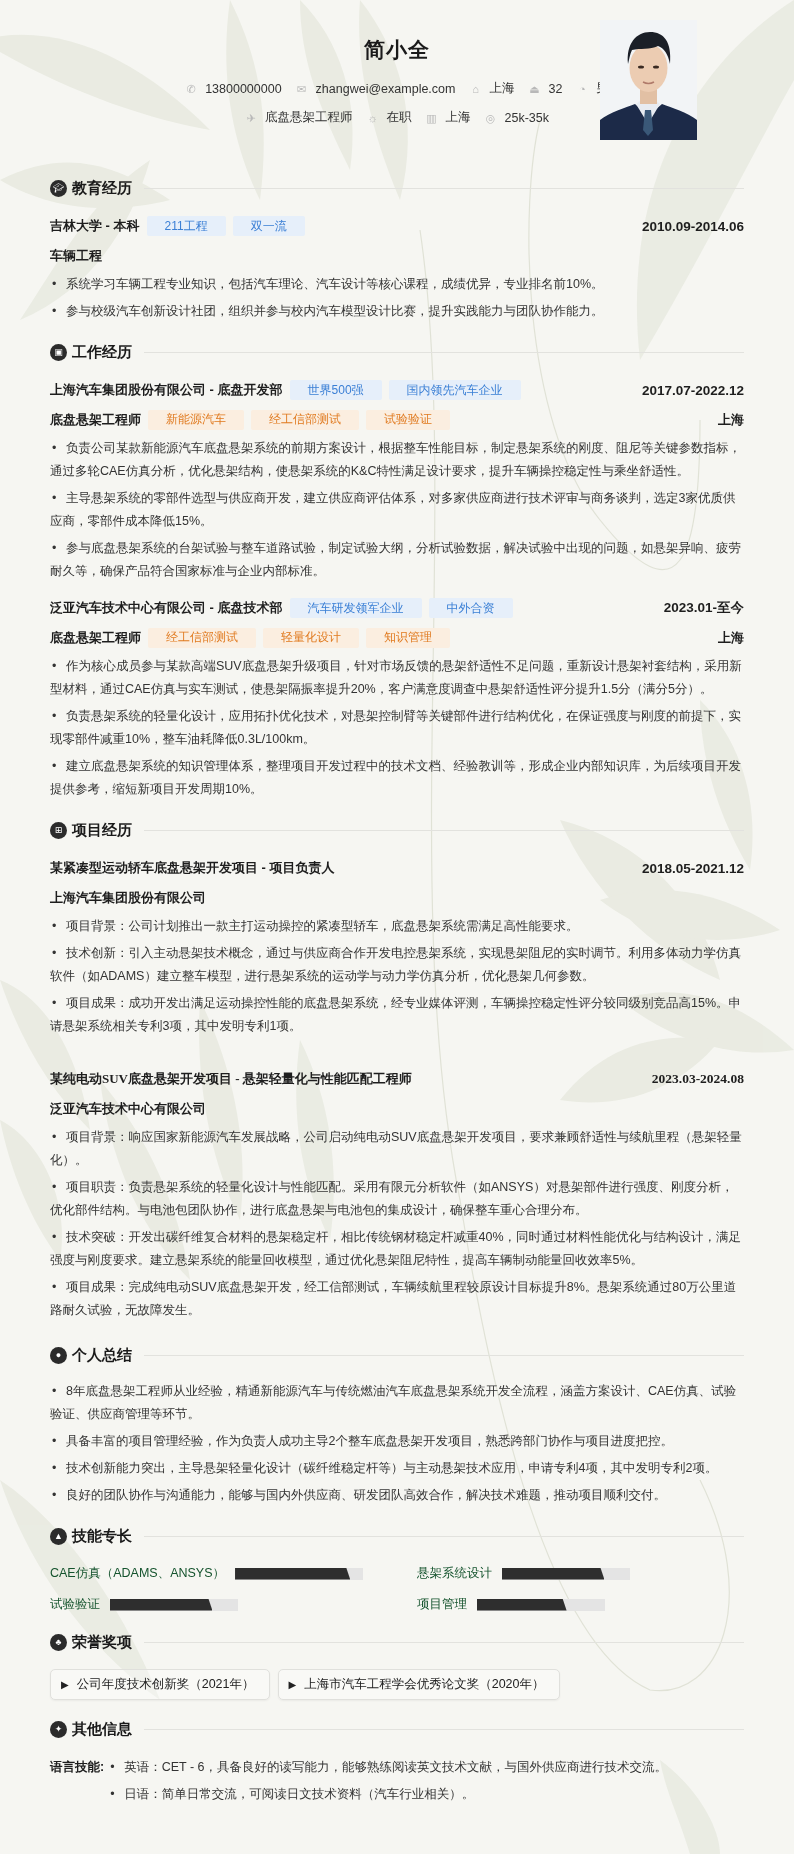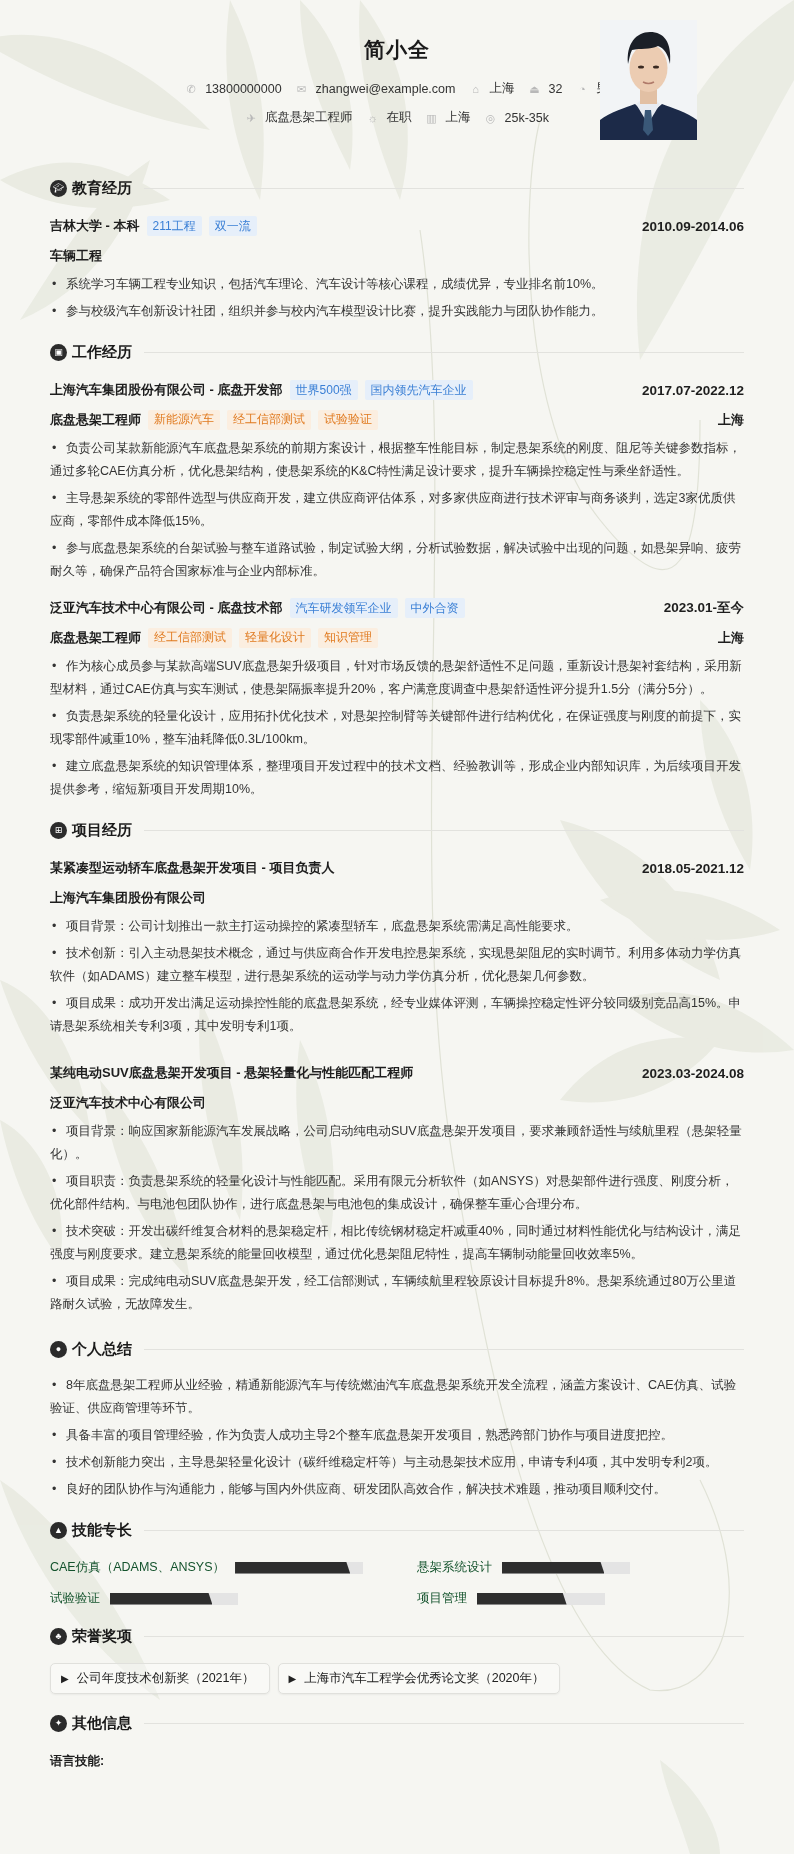--- a/index.html
+++ b/index.html
@@ -28,21 +28,21 @@
   
   .section { margin-top: 0; }
   .section-title { display: flex; align-items: center; height: 30px; margin-top: 8px; }
   .sec-icon { width: 17px; height: 17px; border-radius: 50%; background: #2b2b2b; color: #fff; display: inline-flex; align-items: center; justify-content: center; font-size: 9px; margin-right: 5px; flex-shrink: 0; }
   .sec-text { font-size: 15px; font-weight: bold; color: #1a1a1a; white-space: nowrap; }
   .sec-line { flex: 1; height: 1px; background: #e2e2de; margin-left: 12px; }
 
   .entry-head { display: flex; justify-content: space-between; align-items: center; margin-top: 12px; height: 22px; }
   .entry-title { display: flex; align-items: center; font-size: 13px; font-weight: bold; color: #1e1e1e; }
   .entry-date { font-size: 13.5px; font-weight: bold; color: #1e1e1e; }
-  .tag { display: inline-block; font-size: 12px; font-weight: normal; padding: 2px 6px; margin-left: 7px; border-radius: 2px; line-height: 16px; }
+  .tag { display: inline-block; font-size: 12px; font-weight: normal; padding: 2px 18px; margin-left: 7px; border-radius: 2px; line-height: 16px; }
   .tag.blue { color: #3a7fd5; background: #e6effa; }
   .tag.orange { color: #e07a1f; background: #fbeee0; font-family: Liberation Mono, monospace; }
   .entry-sub { display: flex; justify-content: space-between; align-items: center; margin-top: 8px; height: 22px; }
   .entry-sub .sub-left { display: flex; align-items: center; font-size: 13px; font-weight: bold; color: #1e1e1e; }
   .entry-sub .sub-right { font-size: 13px; font-weight: bold; color: #1e1e1e; }
 
   ul.bullets { list-style: none; margin-top: 6px; }
   ul.bullets li { position: relative; padding-left: 16px; font-size: 12.5px; line-height: 23px; color: #333; margin-bottom: 4px; }
   ul.bullets li::before { content: "•"; position: absolute; left: 2px; top: 0; color: #333; }
   ul.bullets.wrap-full li { padding-left: 0; text-indent: 16px; }
@@ -253,21 +253,21 @@
       </div>
       <div class="entry-sub">
         <div class="sub-left">上海汽车集团股份有限公司</div>
       </div>
       <ul class="bullets wrap-full">
         <li>项目背景：公司计划推出一款主打运动操控的紧凑型轿车，底盘悬架系统需满足高性能要求。</li>
         <li>技术创新：引入主动悬架技术概念，通过与供应商合作开发电控悬架系统，实现悬架阻尼的实时调节。利用多体动力学仿真软件（如ADAMS）建立整车模型，进行悬架系统的运动学与动力学仿真分析，优化悬架几何参数。</li>
         <li>项目成果：成功开发出满足运动操控性能的底盘悬架系统，经专业媒体评测，车辆操控稳定性评分较同级别竞品高15%。申请悬架系统相关专利3项，其中发明专利1项。</li>
       </ul>
 
-      <div class="entry-head" style="margin-top:24px;">
+      <div class="entry-head" style="margin-top:30px;font-family:Liberation Serif, serif;">
         <div class="entry-title">某纯电动SUV底盘悬架开发项目 - 悬架轻量化与性能匹配工程师</div>
         <div class="entry-date">2023.03-2024.08</div>
       </div>
       <div class="entry-sub">
         <div class="sub-left">泛亚汽车技术中心有限公司</div>
       </div>
       <ul class="bullets wrap-full">
         <li>项目背景：响应国家新能源汽车发展战略，公司启动纯电动SUV底盘悬架开发项目，要求兼顾舒适性与续航里程（悬架轻量化）。</li>
         <li>项目职责：负责悬架系统的轻量化设计与性能匹配。采用有限元分析软件（如ANSYS）对悬架部件进行强度、刚度分析，优化部件结构。与电池包团队协作，进行底盘悬架与电池包的集成设计，确保整车重心合理分布。</li>
         <li>技术突破：开发出碳纤维复合材料的悬架稳定杆，相比传统钢材稳定杆减重40%，同时通过材料性能优化与结构设计，满足强度与刚度要求。建立悬架系统的能量回收模型，通过优化悬架阻尼特性，提高车辆制动能量回收效率5%。</li>
@@ -342,16 +342,20 @@
     </div>
 
     <div class="section" style="margin-top:14px;">
       <div class="section-title">
         <span class="sec-icon">✦</span>
         <span class="sec-text">其他信息</span>
         <span class="sec-line"></span>
       </div>
       <div class="other-row">
         <span class="other-label">语言技能:</span>
+        <ul class="bullets" style="margin-left:4px;">
+          <li>英语：CET - 6，具备良好的读写能力，能够熟练阅读英文技术文献，与国外供应商进行技术交流。</li>
+          <li>日语：简单日常交流，可阅读日文技术资料（汽车行业相关）。</li>
+        </ul>
       </div>
     </div>
   </div>
 </div>
 
 </body></html>

